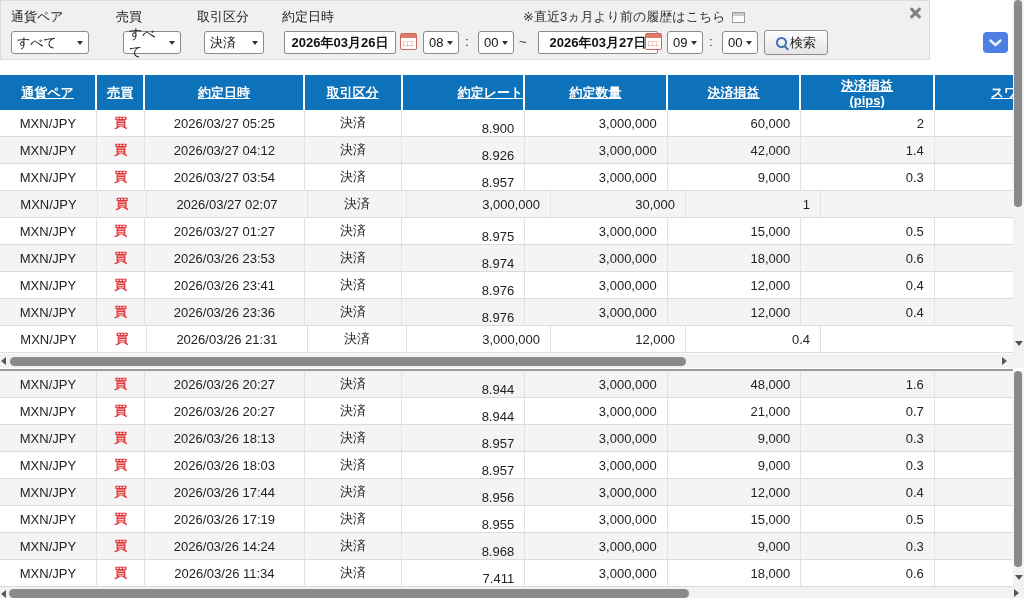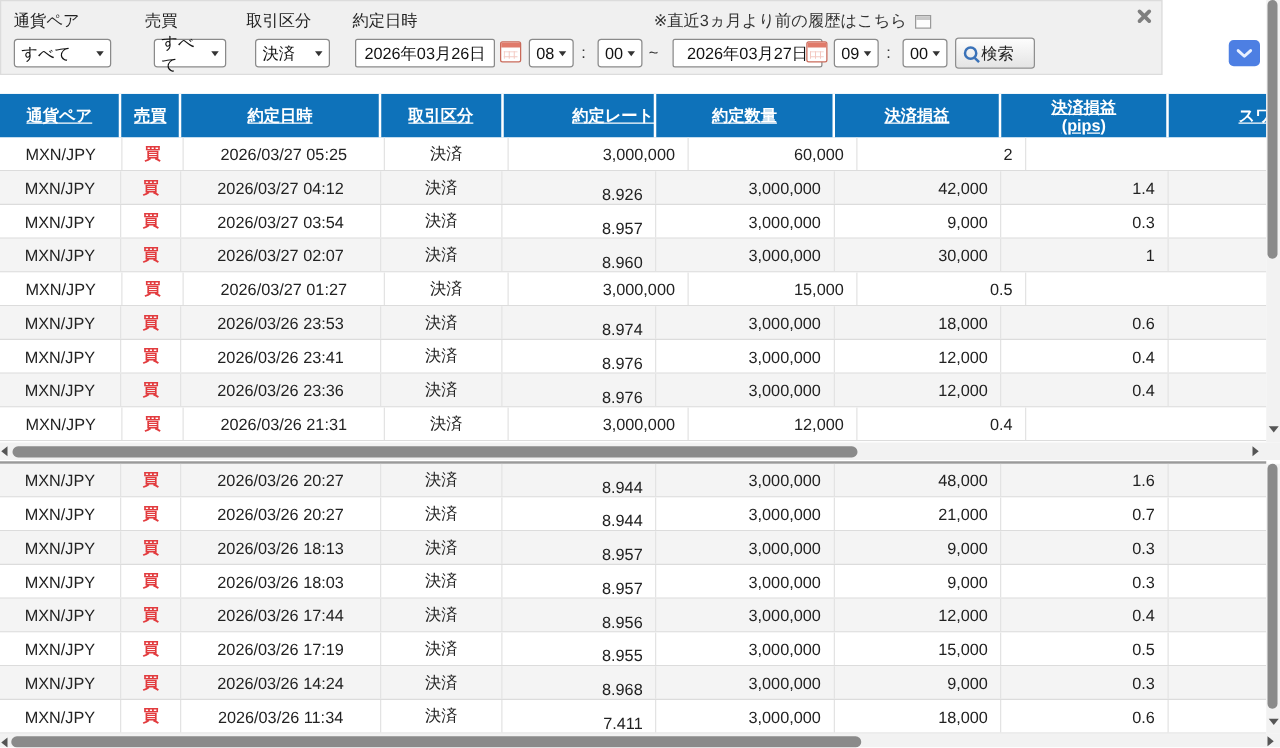--- a/index.html
+++ b/index.html
@@ -17,33 +17,33 @@
   .sel{
     position:absolute;top:30px;height:23px;background:#fff;
     border:1px solid #8a8a8a;border-radius:3px;box-sizing:border-box;
     display:flex;align-items:center;justify-content:space-between;
     padding:0 5px;font-size:13px;color:#111;cursor:default;
   }
   .sel .arr{width:0;height:0;border-left:3.5px solid transparent;border-right:3.5px solid transparent;border-top:4px solid #333;margin-left:4px;}
   .dateinput{
     position:absolute;top:30px;height:23px;border:1px solid #8a8a8a;border-radius:2px;
     box-sizing:border-box;background:#fff;font-size:13px;color:#111;text-align:center;
-    font-family:"Liberation Sans","DejaVu Sans",sans-serif;padding:0;
+    font-family:"Liberation Sans","DejaVu Sans",sans-serif;padding:0;font-weight:bold;
   }
   .calicon{position:absolute;top:32px;width:17px;height:17px;border:1px solid #c96a5a;border-radius:2px;background:#fff;box-sizing:border-box;}
   .calicon::before{content:"";position:absolute;left:0;top:0;right:0;height:4px;background:#e07a6a;}
   .calicon::after{content:"";position:absolute;left:2px;top:7px;right:2px;bottom:2px;
     background:linear-gradient(#f3c9c2 1px,transparent 1px),linear-gradient(90deg,#f3c9c2 1px,transparent 1px);
     background-size:4px 4px;}
   .sep{position:absolute;top:33px;font-size:13px;color:#333;}
   .search-btn{
     position:absolute;left:763px;top:29px;width:64px;height:25px;
     border:1px solid #8f8f8f;border-radius:3px;
     background:linear-gradient(#fdfdfd,#e4e4e4);
-    display:flex;align-items:center;gap:3px;
+    display:flex;align-items:center;justify-content:center;gap:3px;
     font-size:13px;color:#222;font-family:inherit;cursor:pointer;box-sizing:border-box;
   }
   .mag{width:7px;height:7px;border:2px solid #3a72b8;border-radius:50%;position:relative;display:inline-block;}
   .mag::after{content:"";position:absolute;width:5px;height:2px;background:#3a72b8;transform:rotate(45deg);left:6px;top:8px;}
   .history-note{position:absolute;left:522px;top:7px;display:flex;align-items:center;gap:6px;font-size:13px;color:#333;}
   .winicon{width:13px;height:11px;border:1px solid #9a9a9a;background:#fdfdfd;box-sizing:border-box;position:relative;}
   .winicon::before{content:"";position:absolute;left:0;top:0;right:0;height:3px;background:#c9c9c9;}
   .close-x{position:absolute;left:906px;top:4px;width:16px;height:16px;cursor:pointer;}
   .close-x i{position:absolute;left:7px;top:1px;width:3px;height:14px;background:#7f7f7f;border-radius:1.5px;}
   .close-x i:first-child{transform:rotate(45deg);}
@@ -191,20 +191,21 @@
       <div class="hcell c8">
         <span>スワップ</span>
       </div>
     </div>
   <div id="rows-top">
       <div class="trow">
         <div class="tcell c0">MXN/JPY</div>
         <div class="tcell c1 side">買</div>
         <div class="tcell c2">2026/03/27 05:25</div>
         <div class="tcell c3">決済</div>
+        <div class="tcell c4 num">8.900</div>
         <div class="tcell c5 num">3,000,000</div>
         <div class="tcell c6 num">60,000</div>
         <div class="tcell c7 num">2</div>
         <div class="tcell c8"></div>
       </div>
       <div class="trow alt">
         <div class="tcell c0">MXN/JPY</div>
         <div class="tcell c1 side">買</div>
         <div class="tcell c2">2026/03/27 04:12</div>
         <div class="tcell c3">決済</div>
@@ -223,31 +224,31 @@
         <div class="tcell c5 num">3,000,000</div>
         <div class="tcell c6 num">9,000</div>
         <div class="tcell c7 num">0.3</div>
         <div class="tcell c8"></div>
       </div>
       <div class="trow alt">
         <div class="tcell c0">MXN/JPY</div>
         <div class="tcell c1 side">買</div>
         <div class="tcell c2">2026/03/27 02:07</div>
         <div class="tcell c3">決済</div>
-        <div class="tcell c4 num">8.960</div>
         <div class="tcell c5 num">3,000,000</div>
         <div class="tcell c6 num">30,000</div>
         <div class="tcell c7 num">1</div>
         <div class="tcell c8"></div>
       </div>
       <div class="trow">
         <div class="tcell c0">MXN/JPY</div>
         <div class="tcell c1 side">買</div>
         <div class="tcell c2">2026/03/27 01:27</div>
         <div class="tcell c3">決済</div>
+        <div class="tcell c4 num">8.975</div>
         <div class="tcell c5 num">3,000,000</div>
         <div class="tcell c6 num">15,000</div>
         <div class="tcell c7 num">0.5</div>
         <div class="tcell c8"></div>
       </div>
       <div class="trow alt">
         <div class="tcell c0">MXN/JPY</div>
         <div class="tcell c1 side">買</div>
         <div class="tcell c2">2026/03/26 23:53</div>
         <div class="tcell c3">決済</div>

